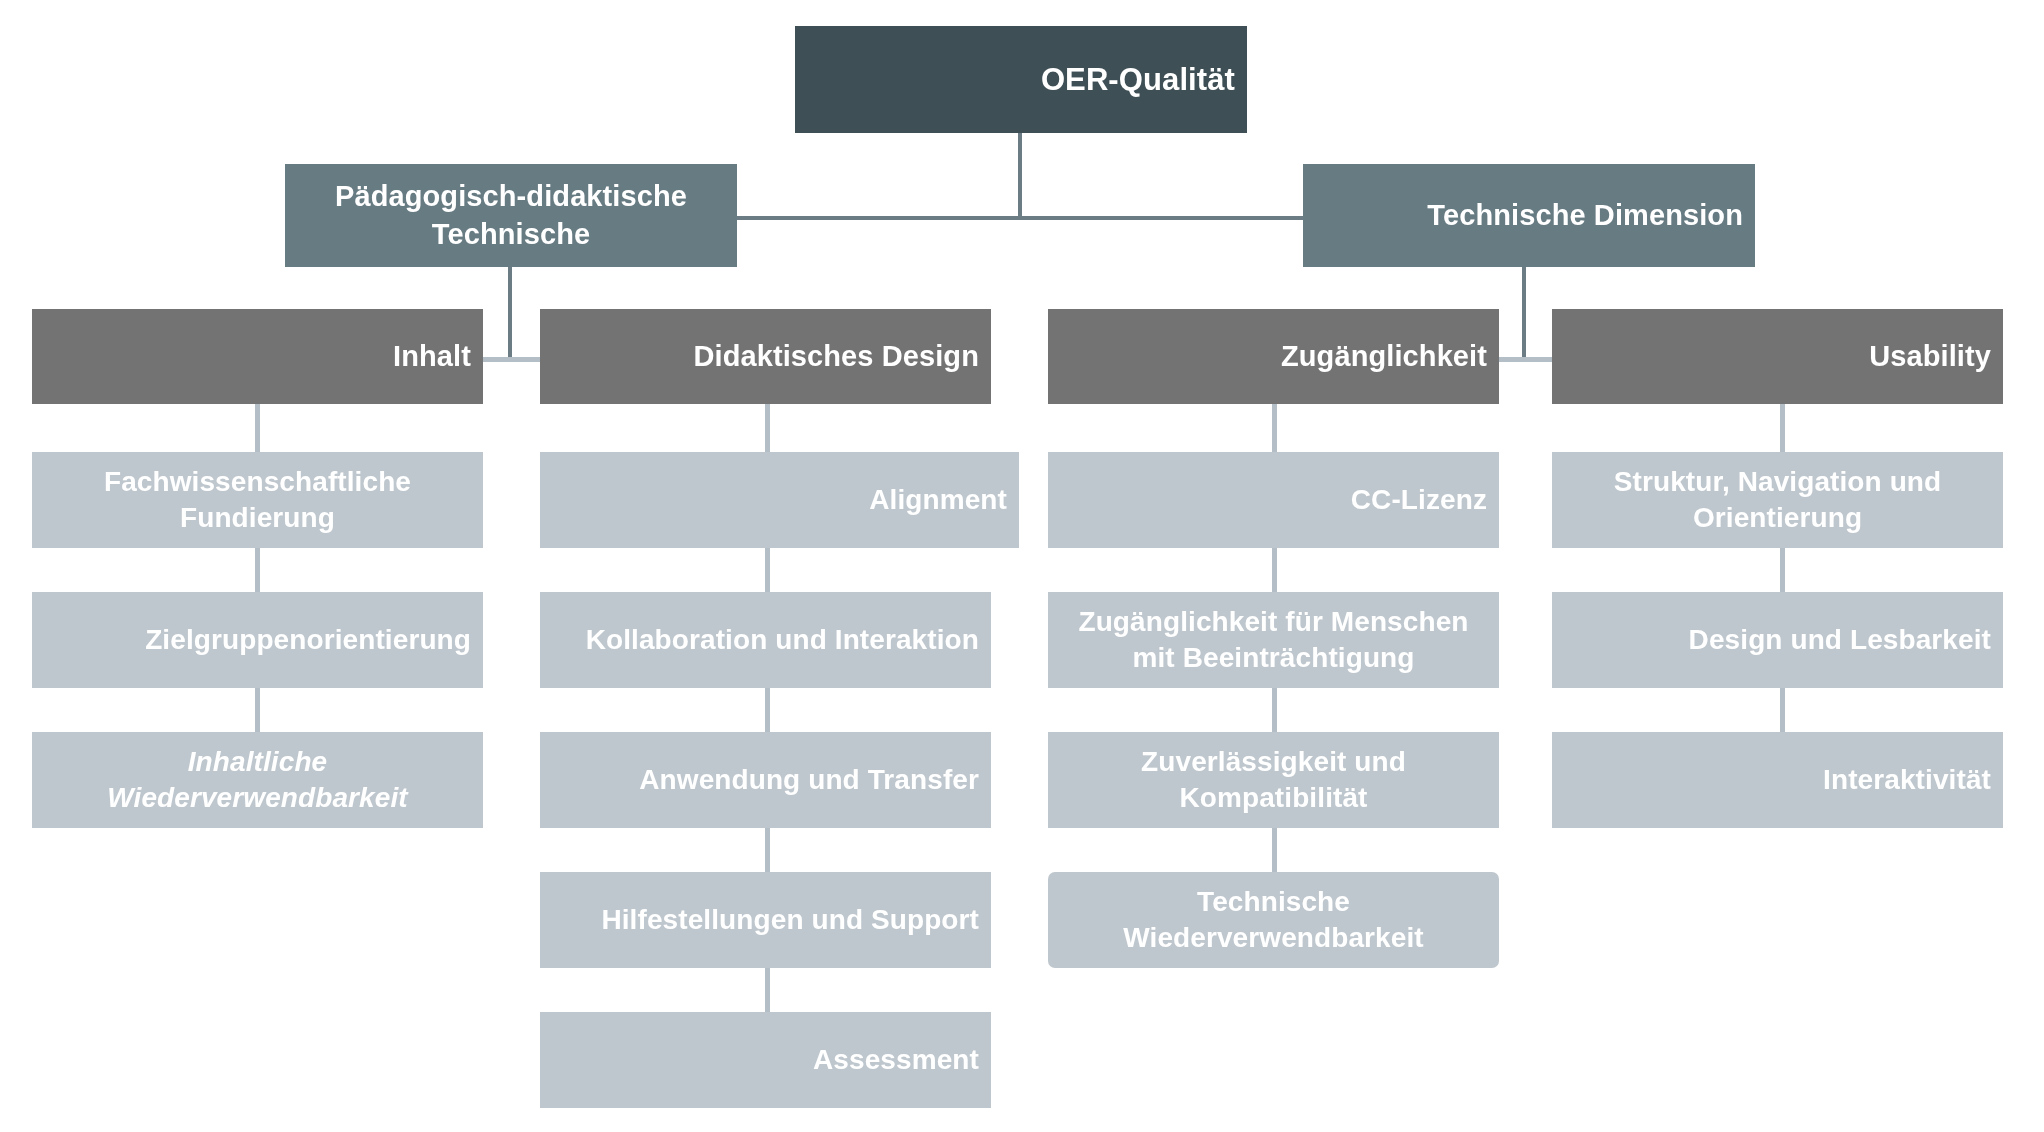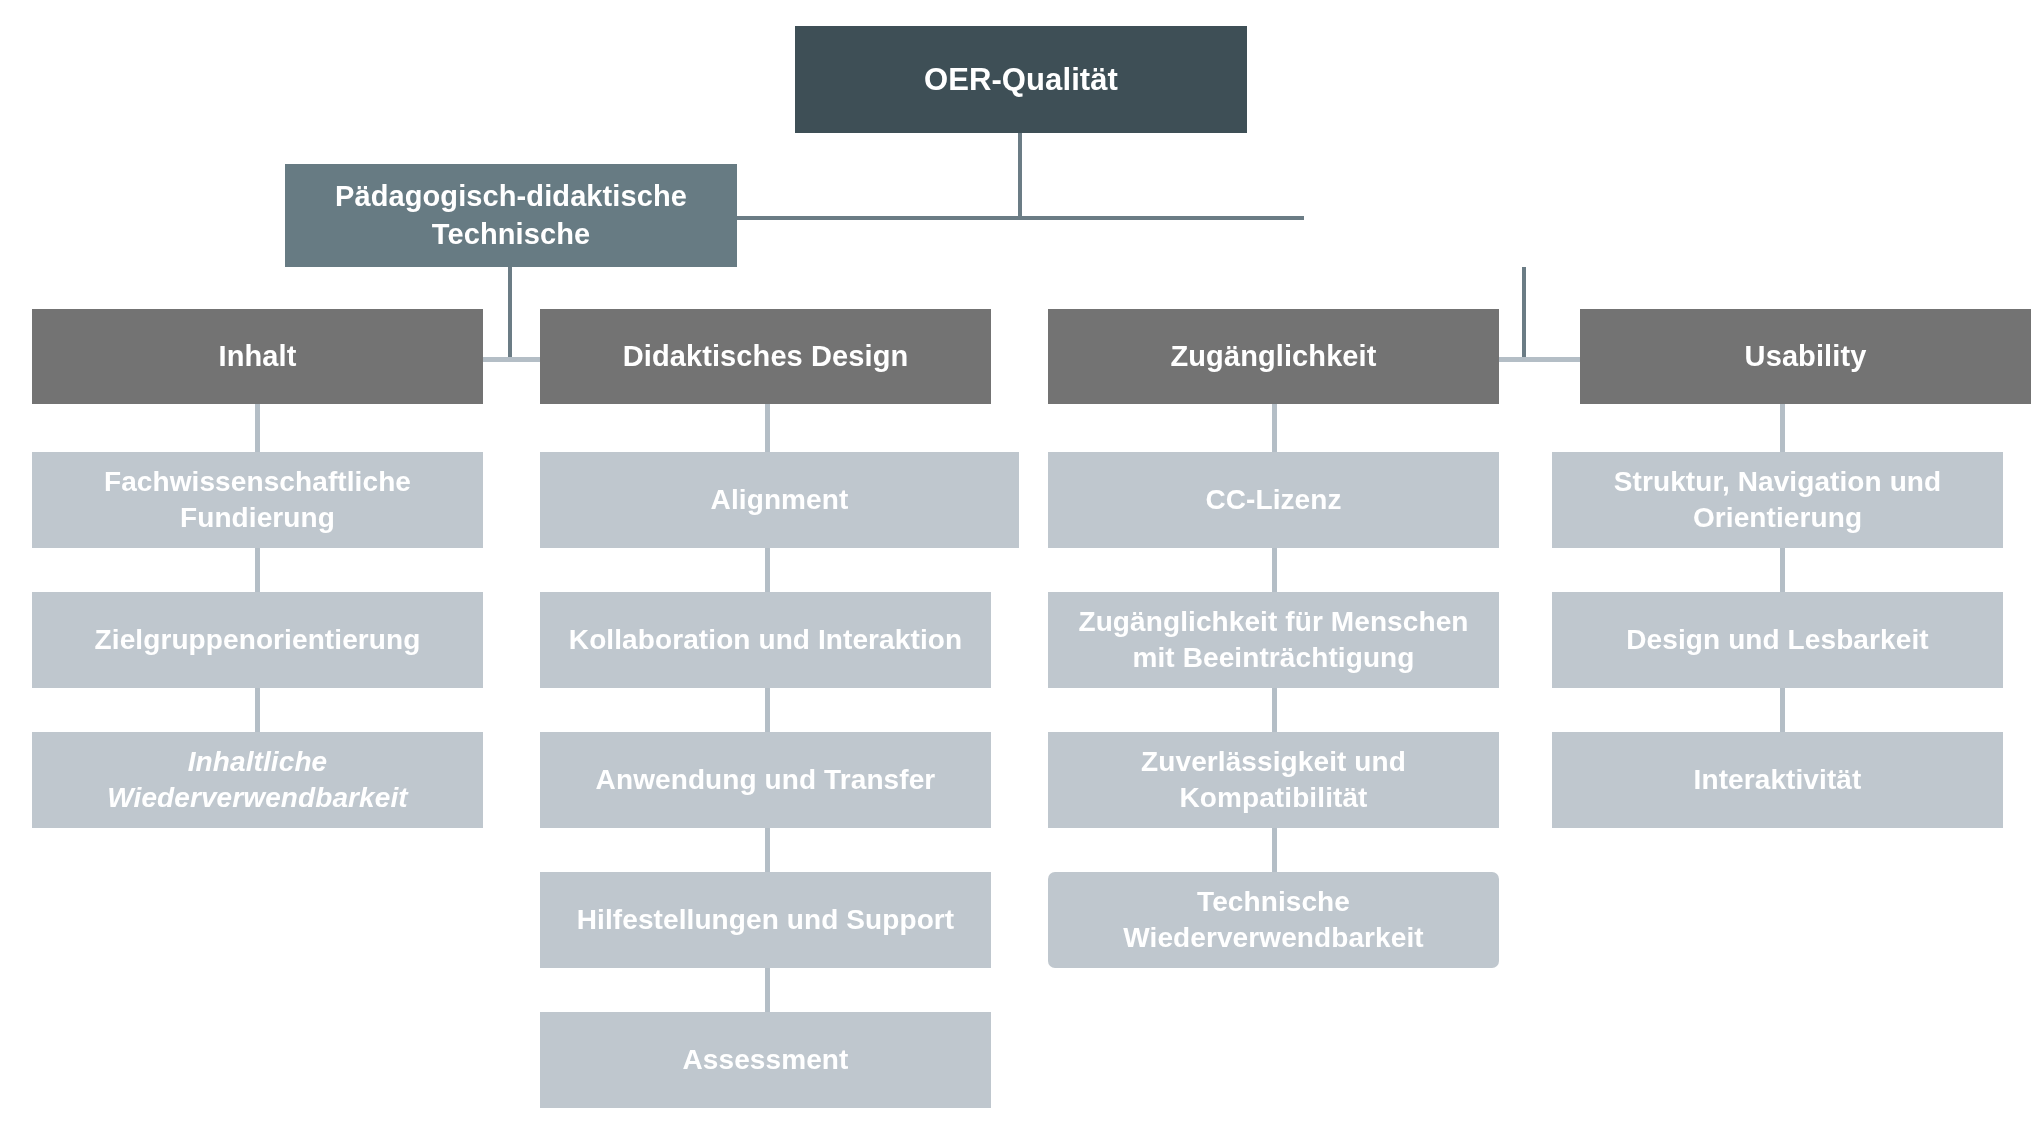--- a/index.html
+++ b/index.html
@@ -12,21 +12,21 @@
     width:2044px;
     height:1132px;
     background:#ffffff;
     overflow:hidden;
   }
   .node{
     position:absolute;
     box-sizing:border-box;
     display:flex;
     align-items:center;
-    justify-content:center;
+    justify-content:flex-end;
     text-align:center;
     color:#ffffff;
     font-weight:bold;
     line-height:1.28;
     padding:4px 12px;
     z-index:3;
   }
   .lvl1{ background:#3e4f56; font-size:31px; letter-spacing:.1px;}
   .lvl2{ background:#677b83; font-size:29px; letter-spacing:.1px;}
   .lvl3{ background:#737373; font-size:29px; letter-spacing:.1px;}
@@ -68,34 +68,37 @@
   <div class="conn-light" style="left:1780px; top:404px; width:5px; height:416px;"></div>
 
   <div class="node lvl1" style="left:795px; top:26px; width:452px; height:107px;">
     <span>OER-Qualität</span>
   </div>
 
   <div class="node lvl2" style="left:285px; top:164px; width:452px; height:103px;">
     <span>Pädagogisch-didaktische Technische</span>
   </div>
 
+  <div class="node lvl2" style="left:1303px; top:164px; width:452px; height:103px;">
+    <span>Technische Dimension</span>
+  </div>
 
   <div class="node lvl3" style="left:32px; top:309px; width:451px; height:95px;">
     <span>Inhalt</span>
   </div>
 
   <div class="node lvl3" style="left:540px; top:309px; width:451px; height:95px;">
     <span>Didaktisches Design</span>
   </div>
 
   <div class="node lvl3" style="left:1048px; top:309px; width:451px; height:95px;padding-left:12px;">
     <span>Zugänglichkeit</span>
   </div>
 
-  <div class="node lvl3" style="left:1552px; top:309px; width:451px; height:95px;margin-left:28px;">
+  <div class="node lvl3" style="left:1552px; top:309px; width:451px; height:95px;">
     <span>Usability</span>
   </div>
 
   <div class="node leaf" style="left:32px; top:452px; width:451px; height:96px;">
     <span>Fachwissenschaftliche Fundierung</span>
   </div>
   <div class="node leaf" style="left:32px; top:592px; width:451px; height:96px;">
     <span>Zielgruppenorientierung</span>
   </div>
   <div class="node leaf" style="left:32px; top:732px; width:451px; height:96px;font-style:italic;">

